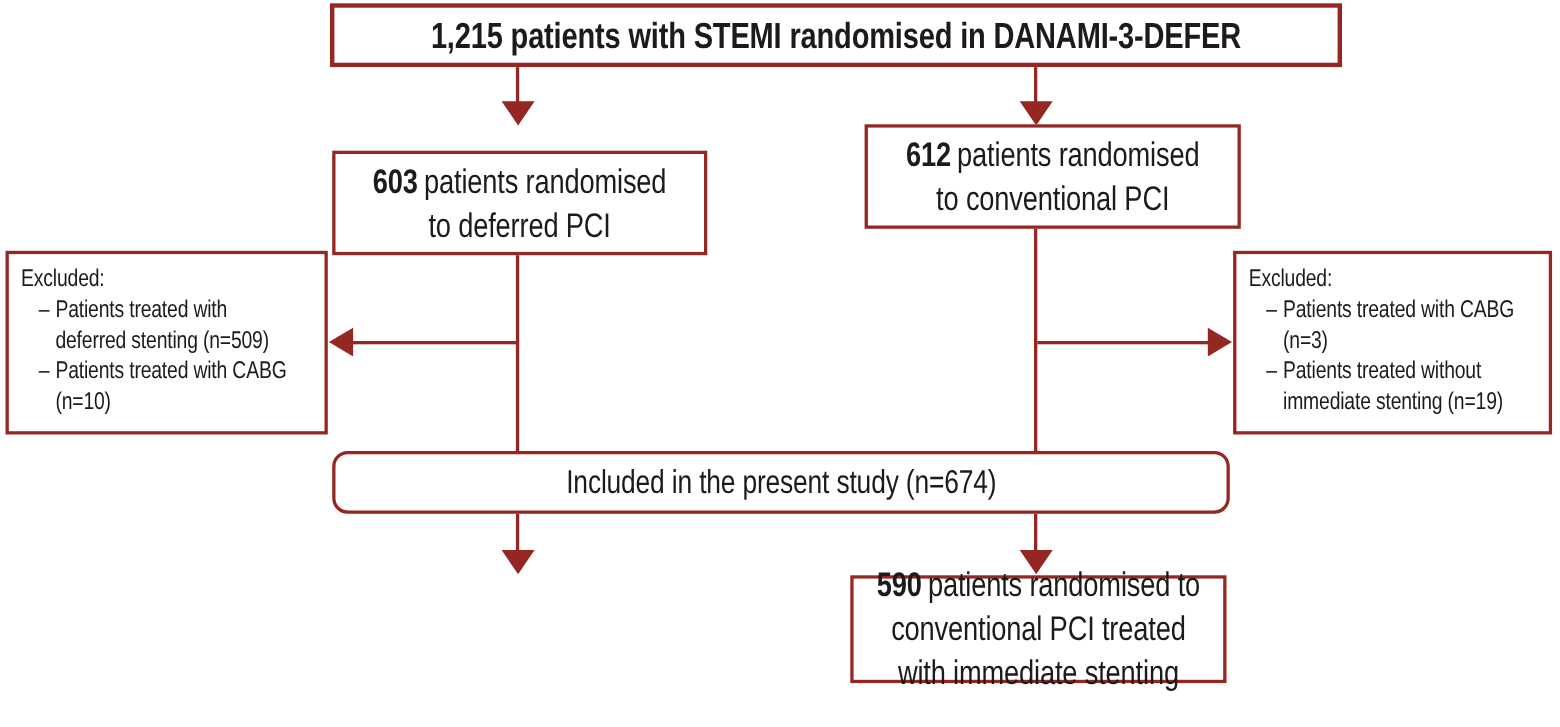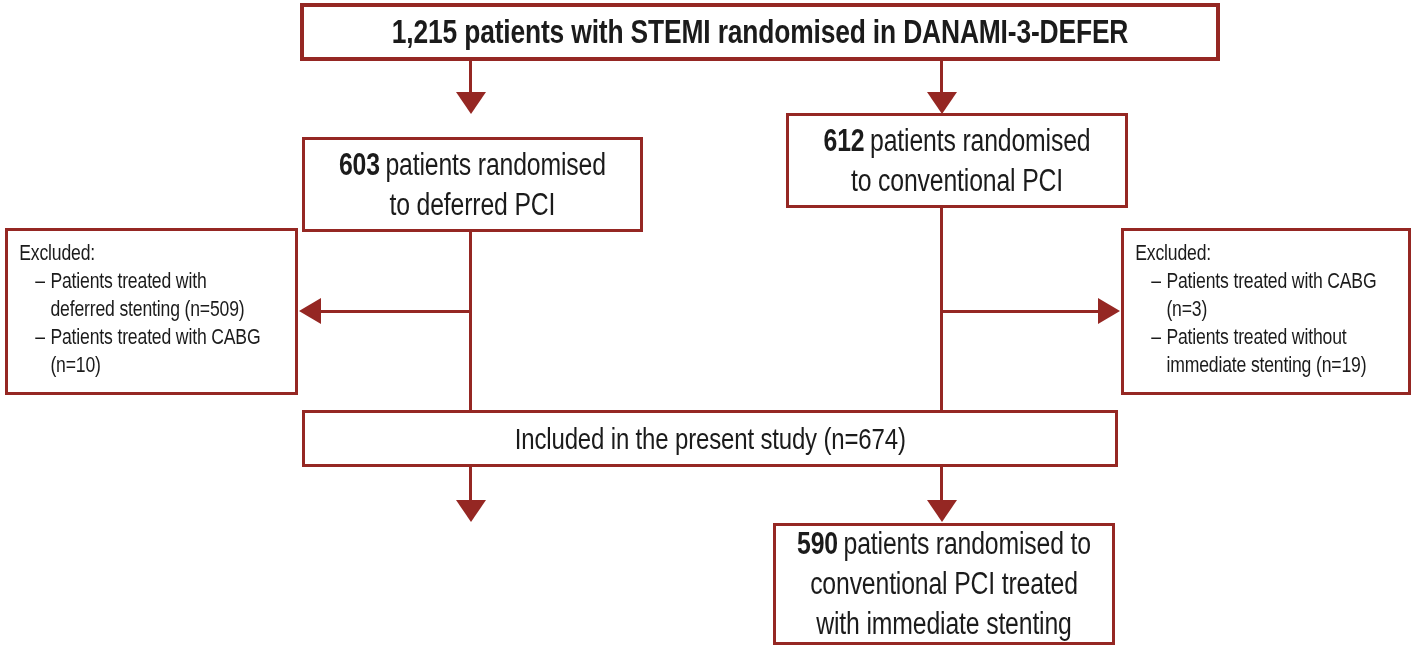--- a/index.html
+++ b/index.html
@@ -127,26 +127,26 @@
       <div class="excl-item">
         <span class="dash">–</span>
         <div class="excl-lines">
           <div>Patients treated without</div>
           <div>immediate stenting (n=19)</div>
         </div>
       </div>
     </div>
   </div>
 
-  <div class="box" style="left:302px; top:410px; width:816px; height:57px;">
+  <div class="box" style="left:302px; top:410px; width:816px; height:57px;border-radius:14px;">
     <div class="txt-c f-inc">Included in the present study (n=674)</div>
   </div>
 
 
-  <div class="box" style="left:773px; top:523px; width:342px; height:122px;">
+  <div class="box" style="left:773px; top:523px; width:342px; height:98px;">
     <div class="txt-c f-mid">
       <div><span class="b">590</span><span>patients randomised to</span></div>
       <div>conventional PCI treated</div>
       <div>with immediate stenting</div>
     </div>
   </div>
 
 </div>
 
 </body></html>

